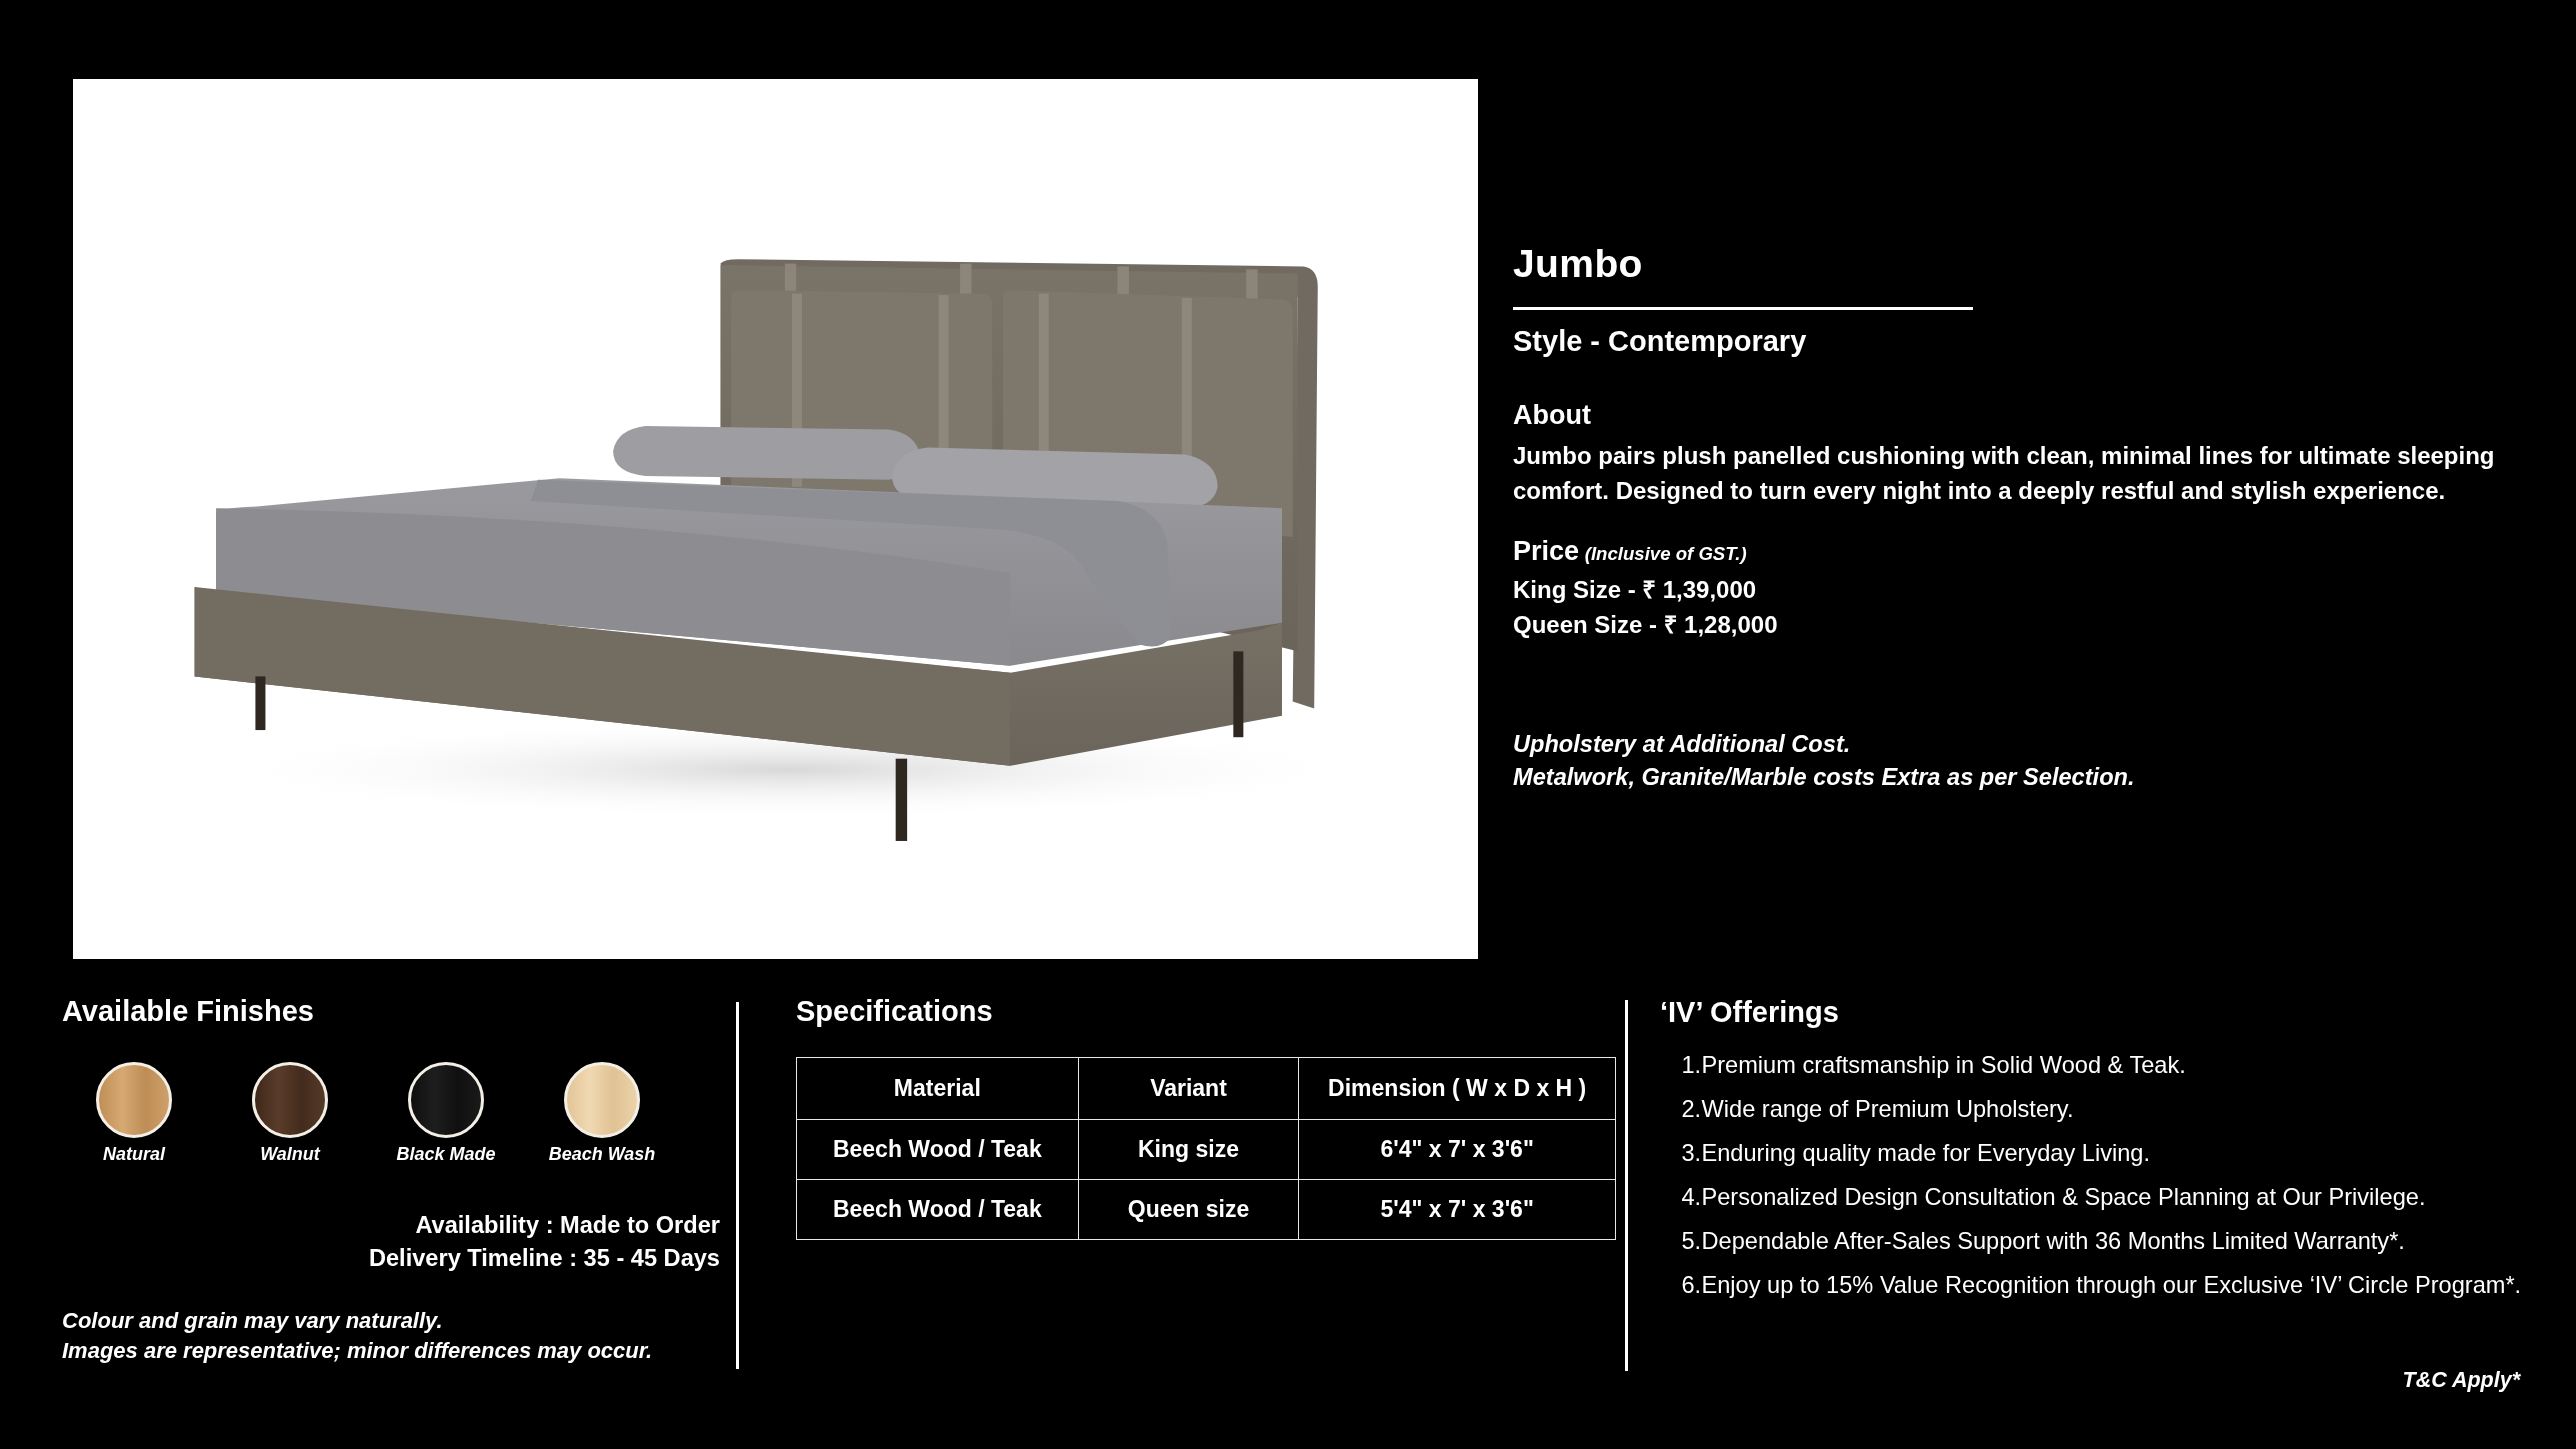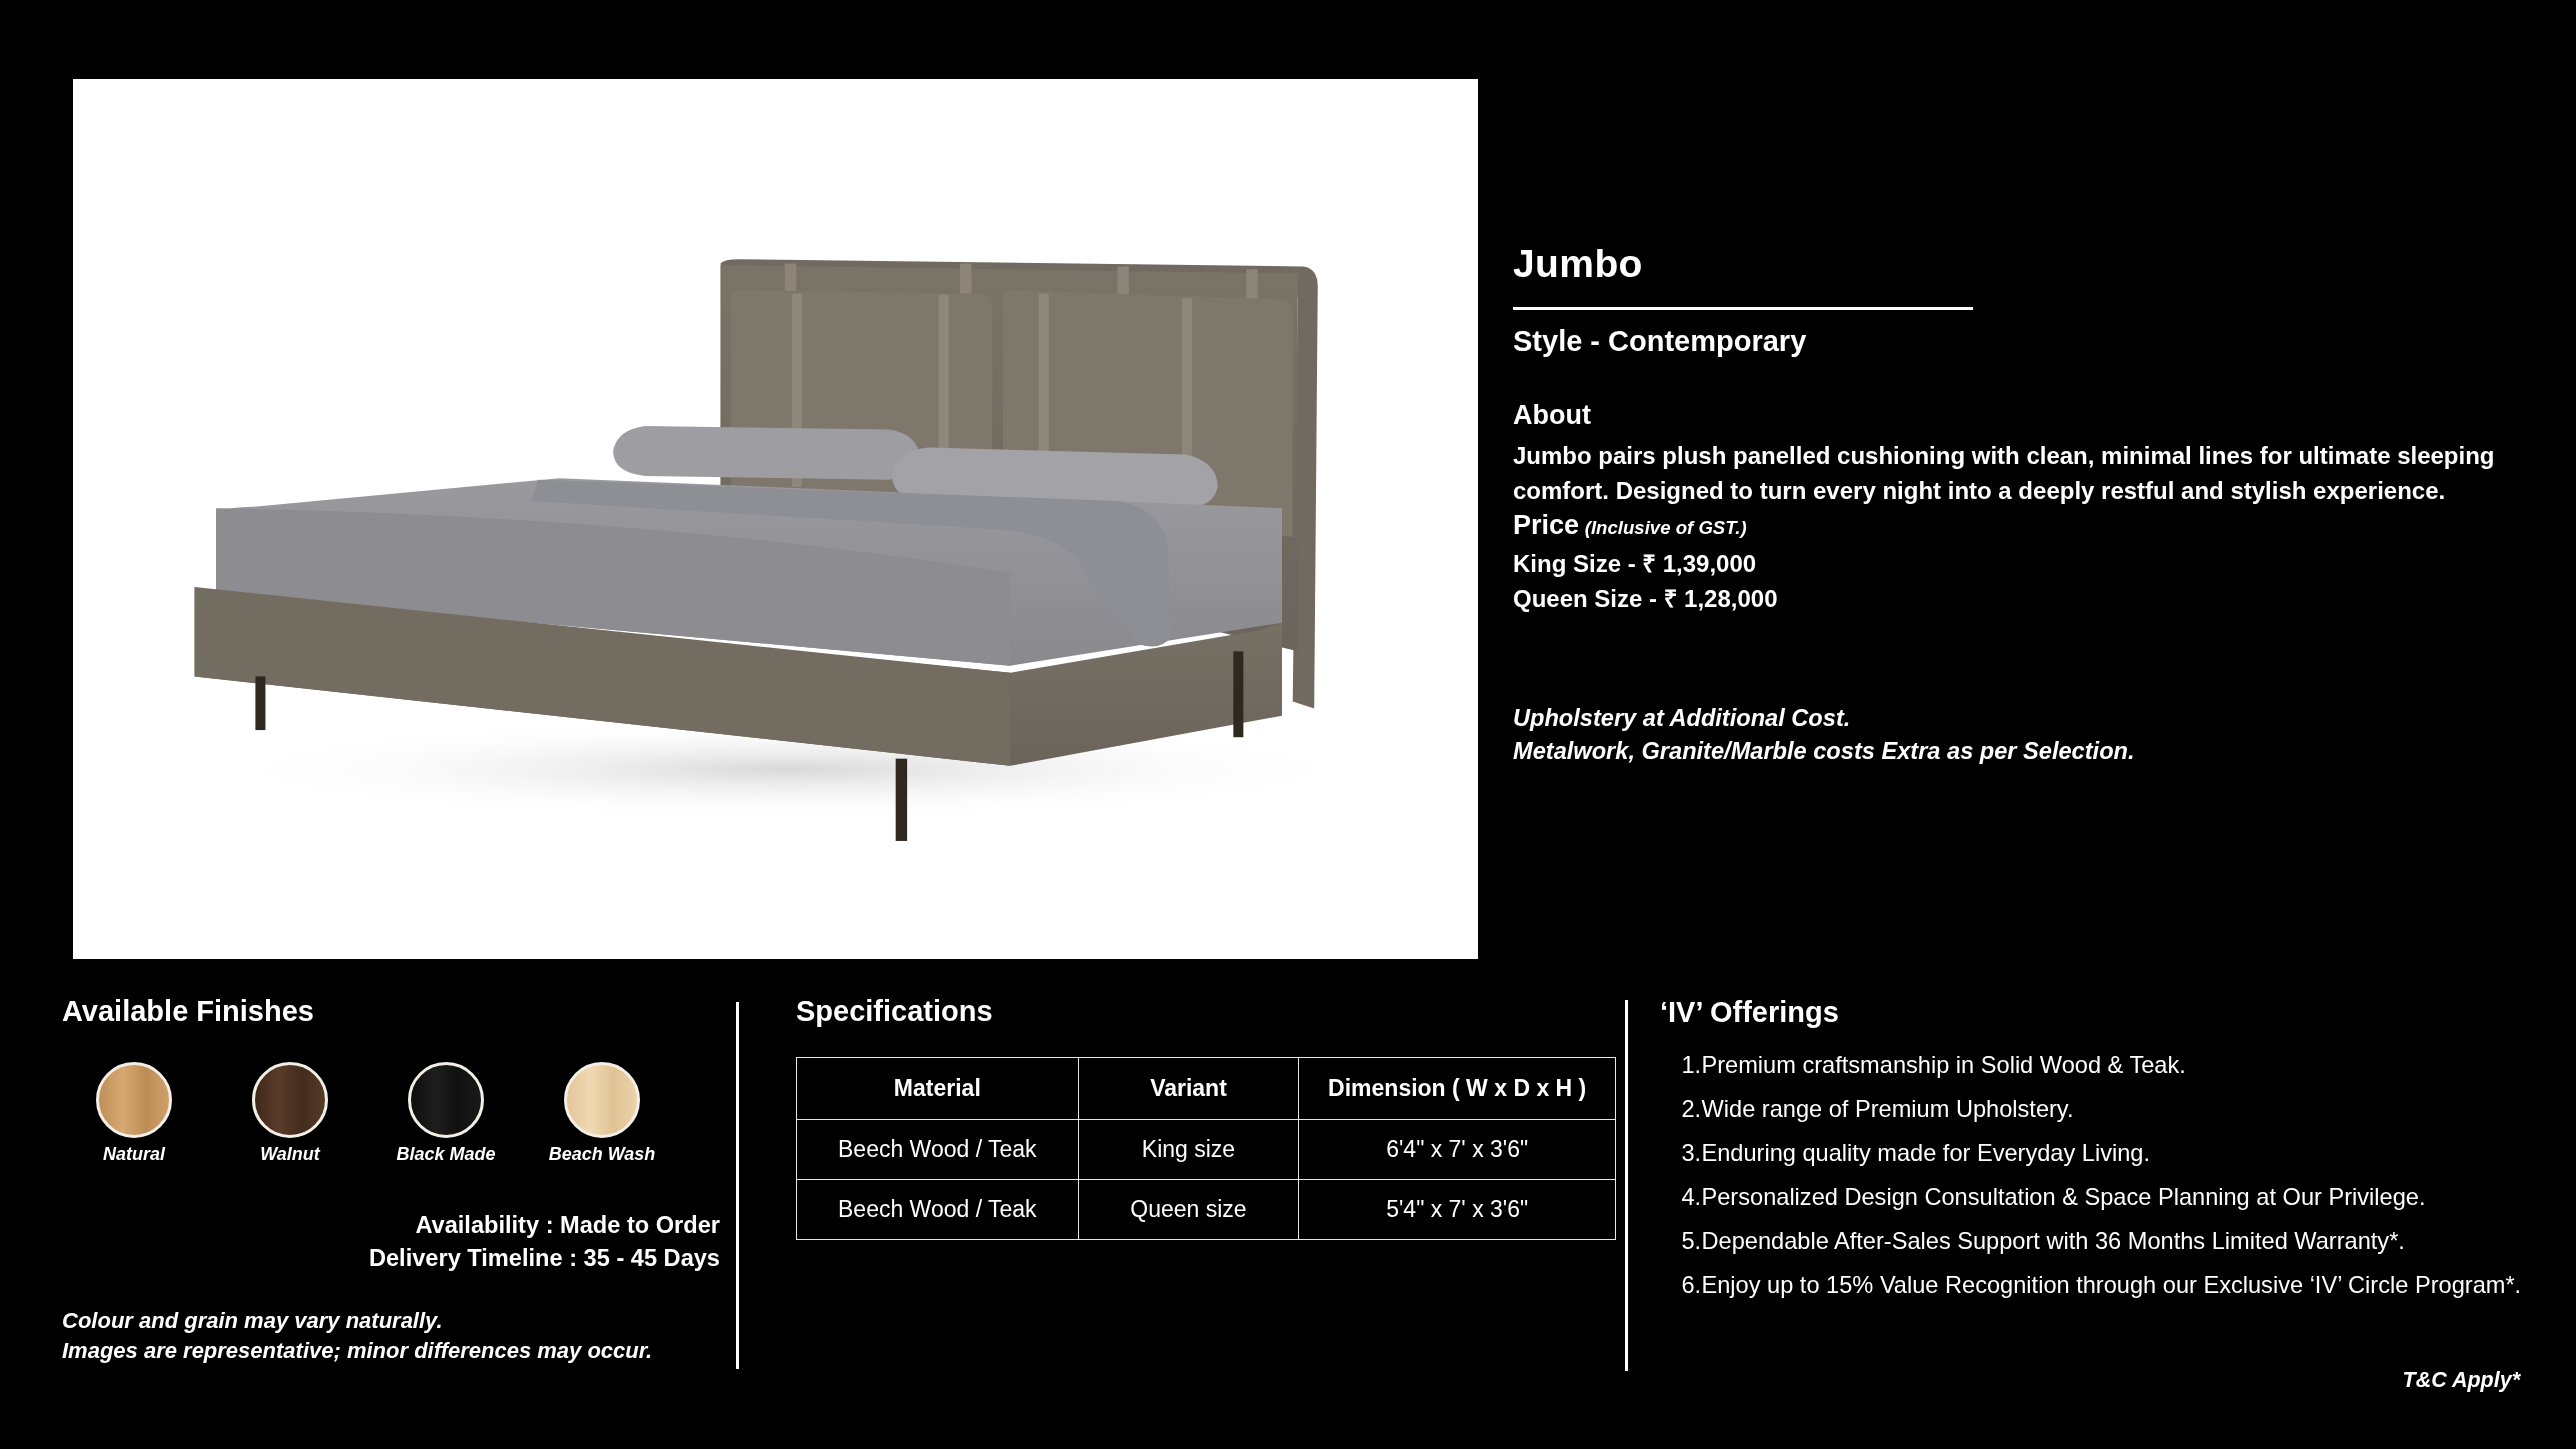--- a/index.html
+++ b/index.html
@@ -8,21 +8,21 @@
 
   .product-frame { position:absolute; left:73px; top:79px; width:1405px; height:880px; background:#fff; overflow:hidden; }
   .product-frame svg { position:absolute; left:0; top:0; width:100%; height:100%; }
 
   .info { position:absolute; left:1513px; top:243px; width:1002px; }
   .title { font-size:39px; font-weight:bold; letter-spacing:0.4px; line-height:1.1; }
   .title-rule { width:460px; height:2.9px; background:#fff; margin-top:21.5px; }
   .style-line { font-size:29px; font-weight:bold; margin-top:14.3px; }
   .about-h { font-size:27px; font-weight:bold; margin-top:42px; }
   .about-p { font-size:24px; font-weight:bold; line-height:35px; margin-top:7.2px; }
-  .price-h { font-size:27px; font-weight:bold; margin-top:2px; }
+  .price-h { font-size:27px; font-weight:bold; margin-top:28px; }
   .price-h .note { font-size:18.6px; font-style:italic; font-weight:bold; margin-left:5.7px; }
   .price-line { font-size:24px; font-weight:bold; line-height:35px; }
   .price-lines { margin-top:5.7px; }
   .notes { margin-top:86px; }
   .notes div { font-size:23.6px; font-weight:bold; font-style:italic; line-height:33px; }
 
   .col-finishes { position:absolute; left:62px; top:995px; width:658px; }
   .h2 { font-size:29px; font-weight:bold; }
   .swatches { display:flex; margin-top:34px; padding-left:34px; }
   .swatch { width:165px; display:flex; flex-direction:column; align-items:flex-start; }
@@ -32,21 +32,21 @@
   .avail div { font-size:23.6px; font-weight:bold; line-height:33px; }
   .disclaim { margin-top:31.5px; }
   .disclaim div { font-size:22px; font-weight:bold; font-style:italic; line-height:30px; }
 
   .divider { position:absolute; width:2.9px; background:#fff; }
   .div-1 { left:736px; top:1002px; height:367px; }
   .div-2 { left:1625px; top:1000px; height:371px; }
 
   .col-specs { position:absolute; left:796px; top:995px; width:823px; }
   table.spec { border-collapse:collapse; margin-top:29px; width:820px; }
-  table.spec td, table.spec th { border:1.4px solid #e8e8e8; text-align:center; font-size:23px; font-weight:normal; height:60px; }
+  table.spec td, table.spec th { border:1.4px solid #e8e8e8; text-align:center; font-size:23px; font-weight:bold; height:60px; }
   table.spec th { font-weight:bold; height:62px; }
   table.spec col.c1 { width:282px; } table.spec col.c2 { width:221px; } table.spec col.c3 { width:317px; }
 
   .col-offers { position:absolute; left:1660px; top:996px; width:902px; }
   .offers { list-style:none; margin-top:14.3px; padding-left:21.5px; }
   .offers li { font-size:23.6px; line-height:44px; display:flex; }
   .offers li .num { width:20px; flex:none; }
   .tnc { position:absolute; right:56px; top:1368px; font-size:21.5px; font-weight:bold; font-style:italic; }
 </style>
 </head>

